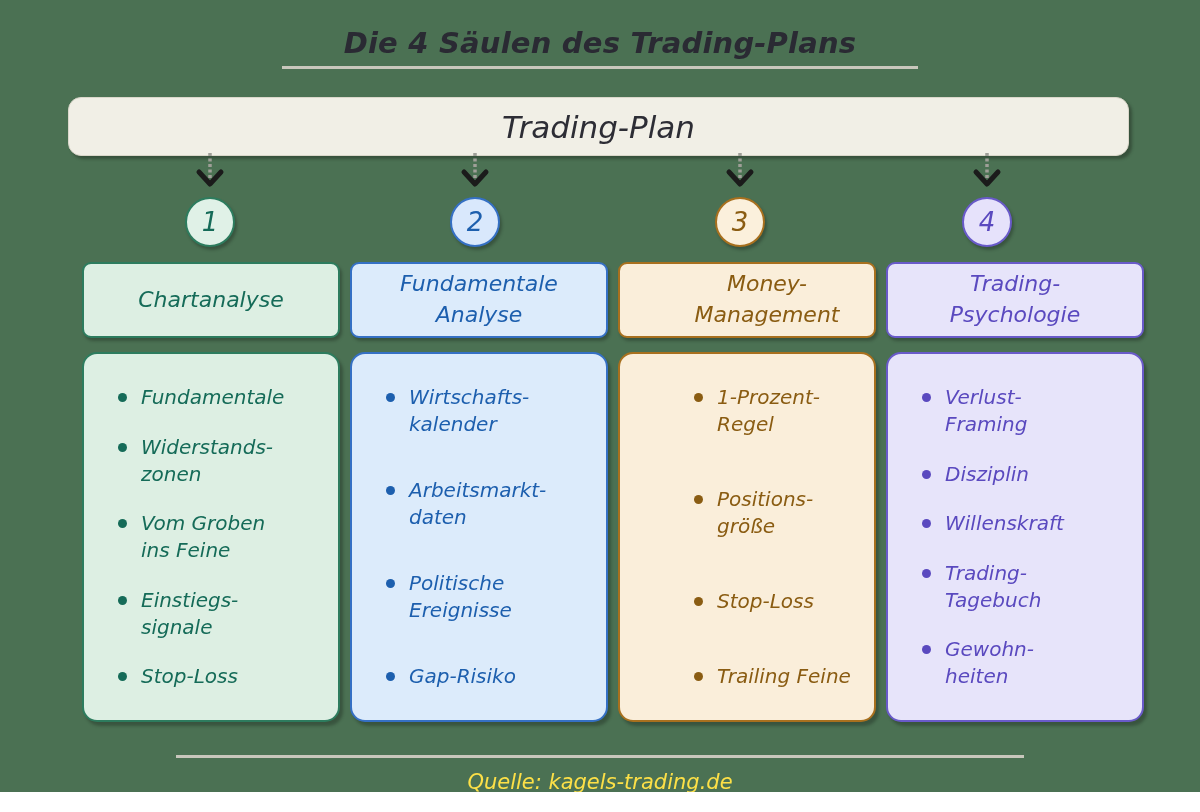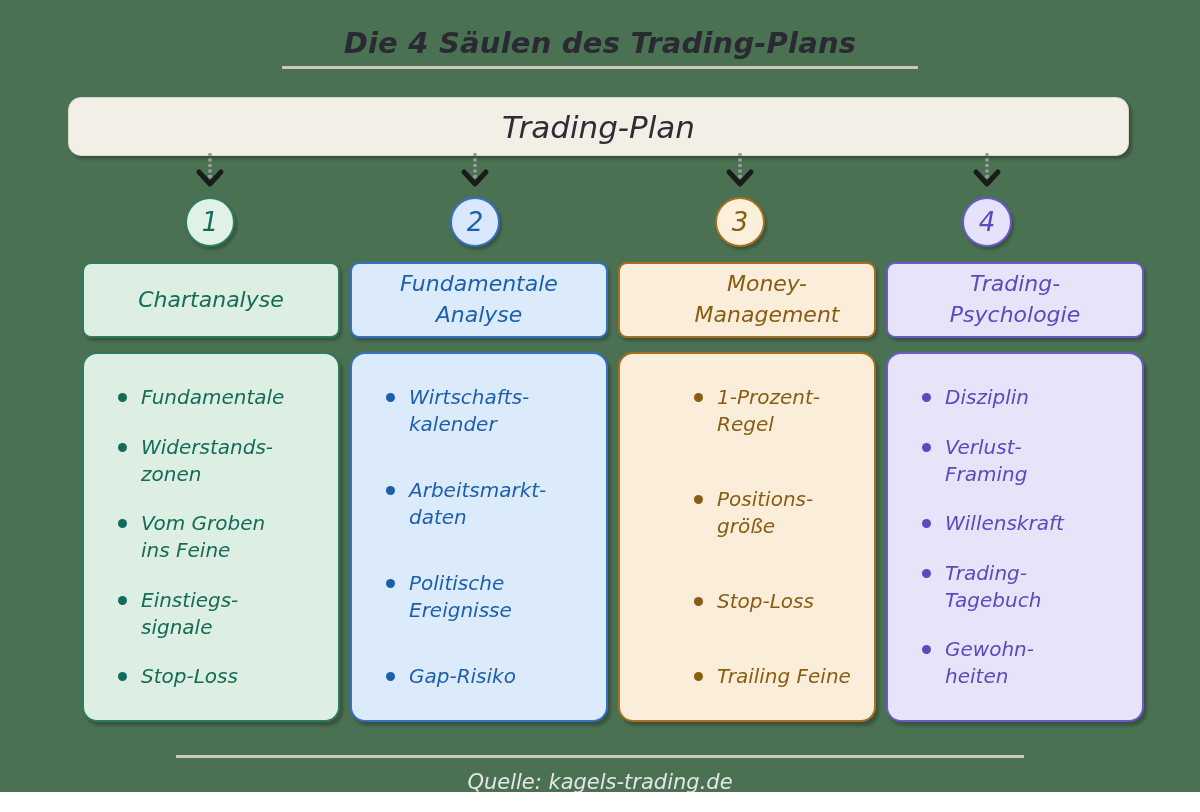--- a/index.html
+++ b/index.html
@@ -132,21 +132,21 @@
     position: absolute;
     left: 176px; top: 755px;
     width: 848px; height: 3px;
     background: #c8c7bc;
   }
   .footer-text {
     position: absolute;
     left: 0; right: 0; top: 770px;
     text-align: center;
     font-size: 21px;
-    color: #e5e5e5;
+    color: #fde047;
   }
 </style>
 </head>
 <body>
 
 <div class="canvas">
 
   <div class="title">Die 4 Säulen des Trading-Plans</div>
   <div class="title-rule"></div>
 
@@ -268,29 +268,29 @@
       <li>
           <span class="dot"></span>
           <span class="item-text">Trailing Feine</span>
         </li>
     </ul>
   </div>
   <div class="pillar-card p3" style="--bg: #e7e4fa; --border: #695ac9; --text: #5a49bf; --circle-bg: #e6e2fb;">
     <ul class="items">
       <li>
           <span class="dot"></span>
-          <span class="item-text">Disziplin</span>
-        </li>
-      <li>
-          <span class="dot"></span>
           <span class="item-text">Verlust-
 Framing</span>
         </li>
       <li>
           <span class="dot"></span>
+          <span class="item-text">Disziplin</span>
+        </li>
+      <li>
+          <span class="dot"></span>
           <span class="item-text">Willenskraft</span>
         </li>
       <li>
           <span class="dot"></span>
           <span class="item-text">Trading-
 Tagebuch</span>
         </li>
       <li>
           <span class="dot"></span>
           <span class="item-text">Gewohn-

